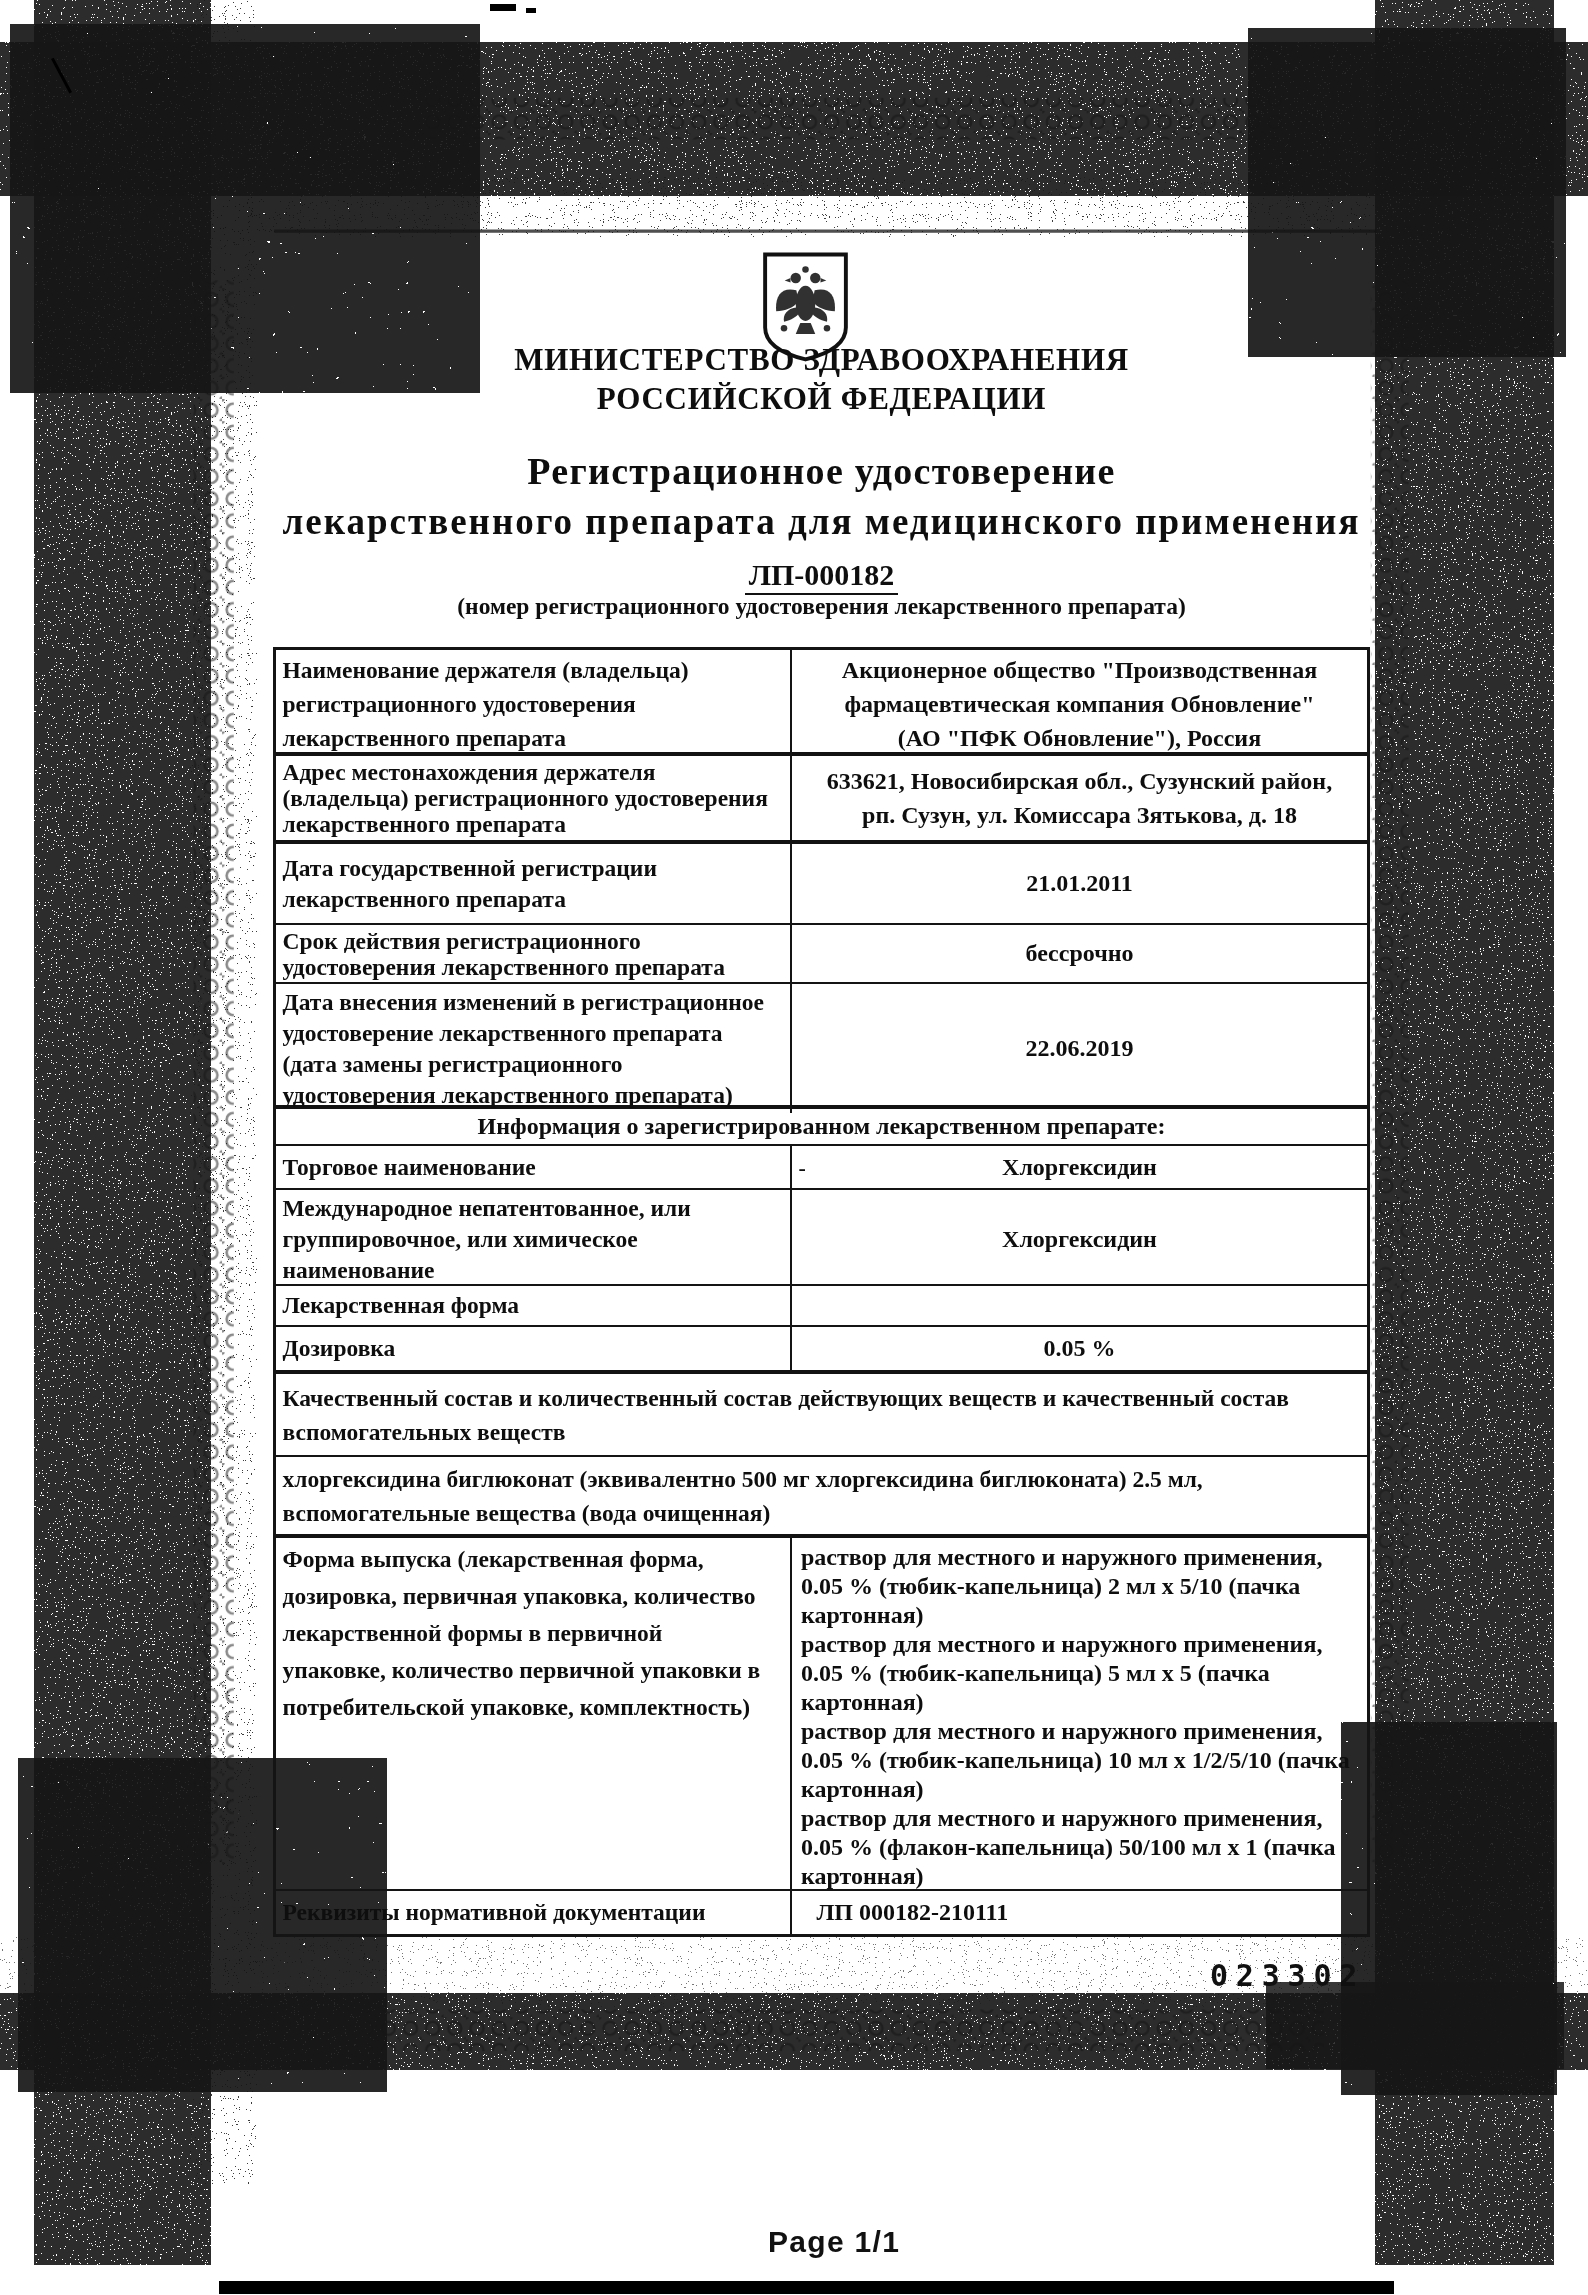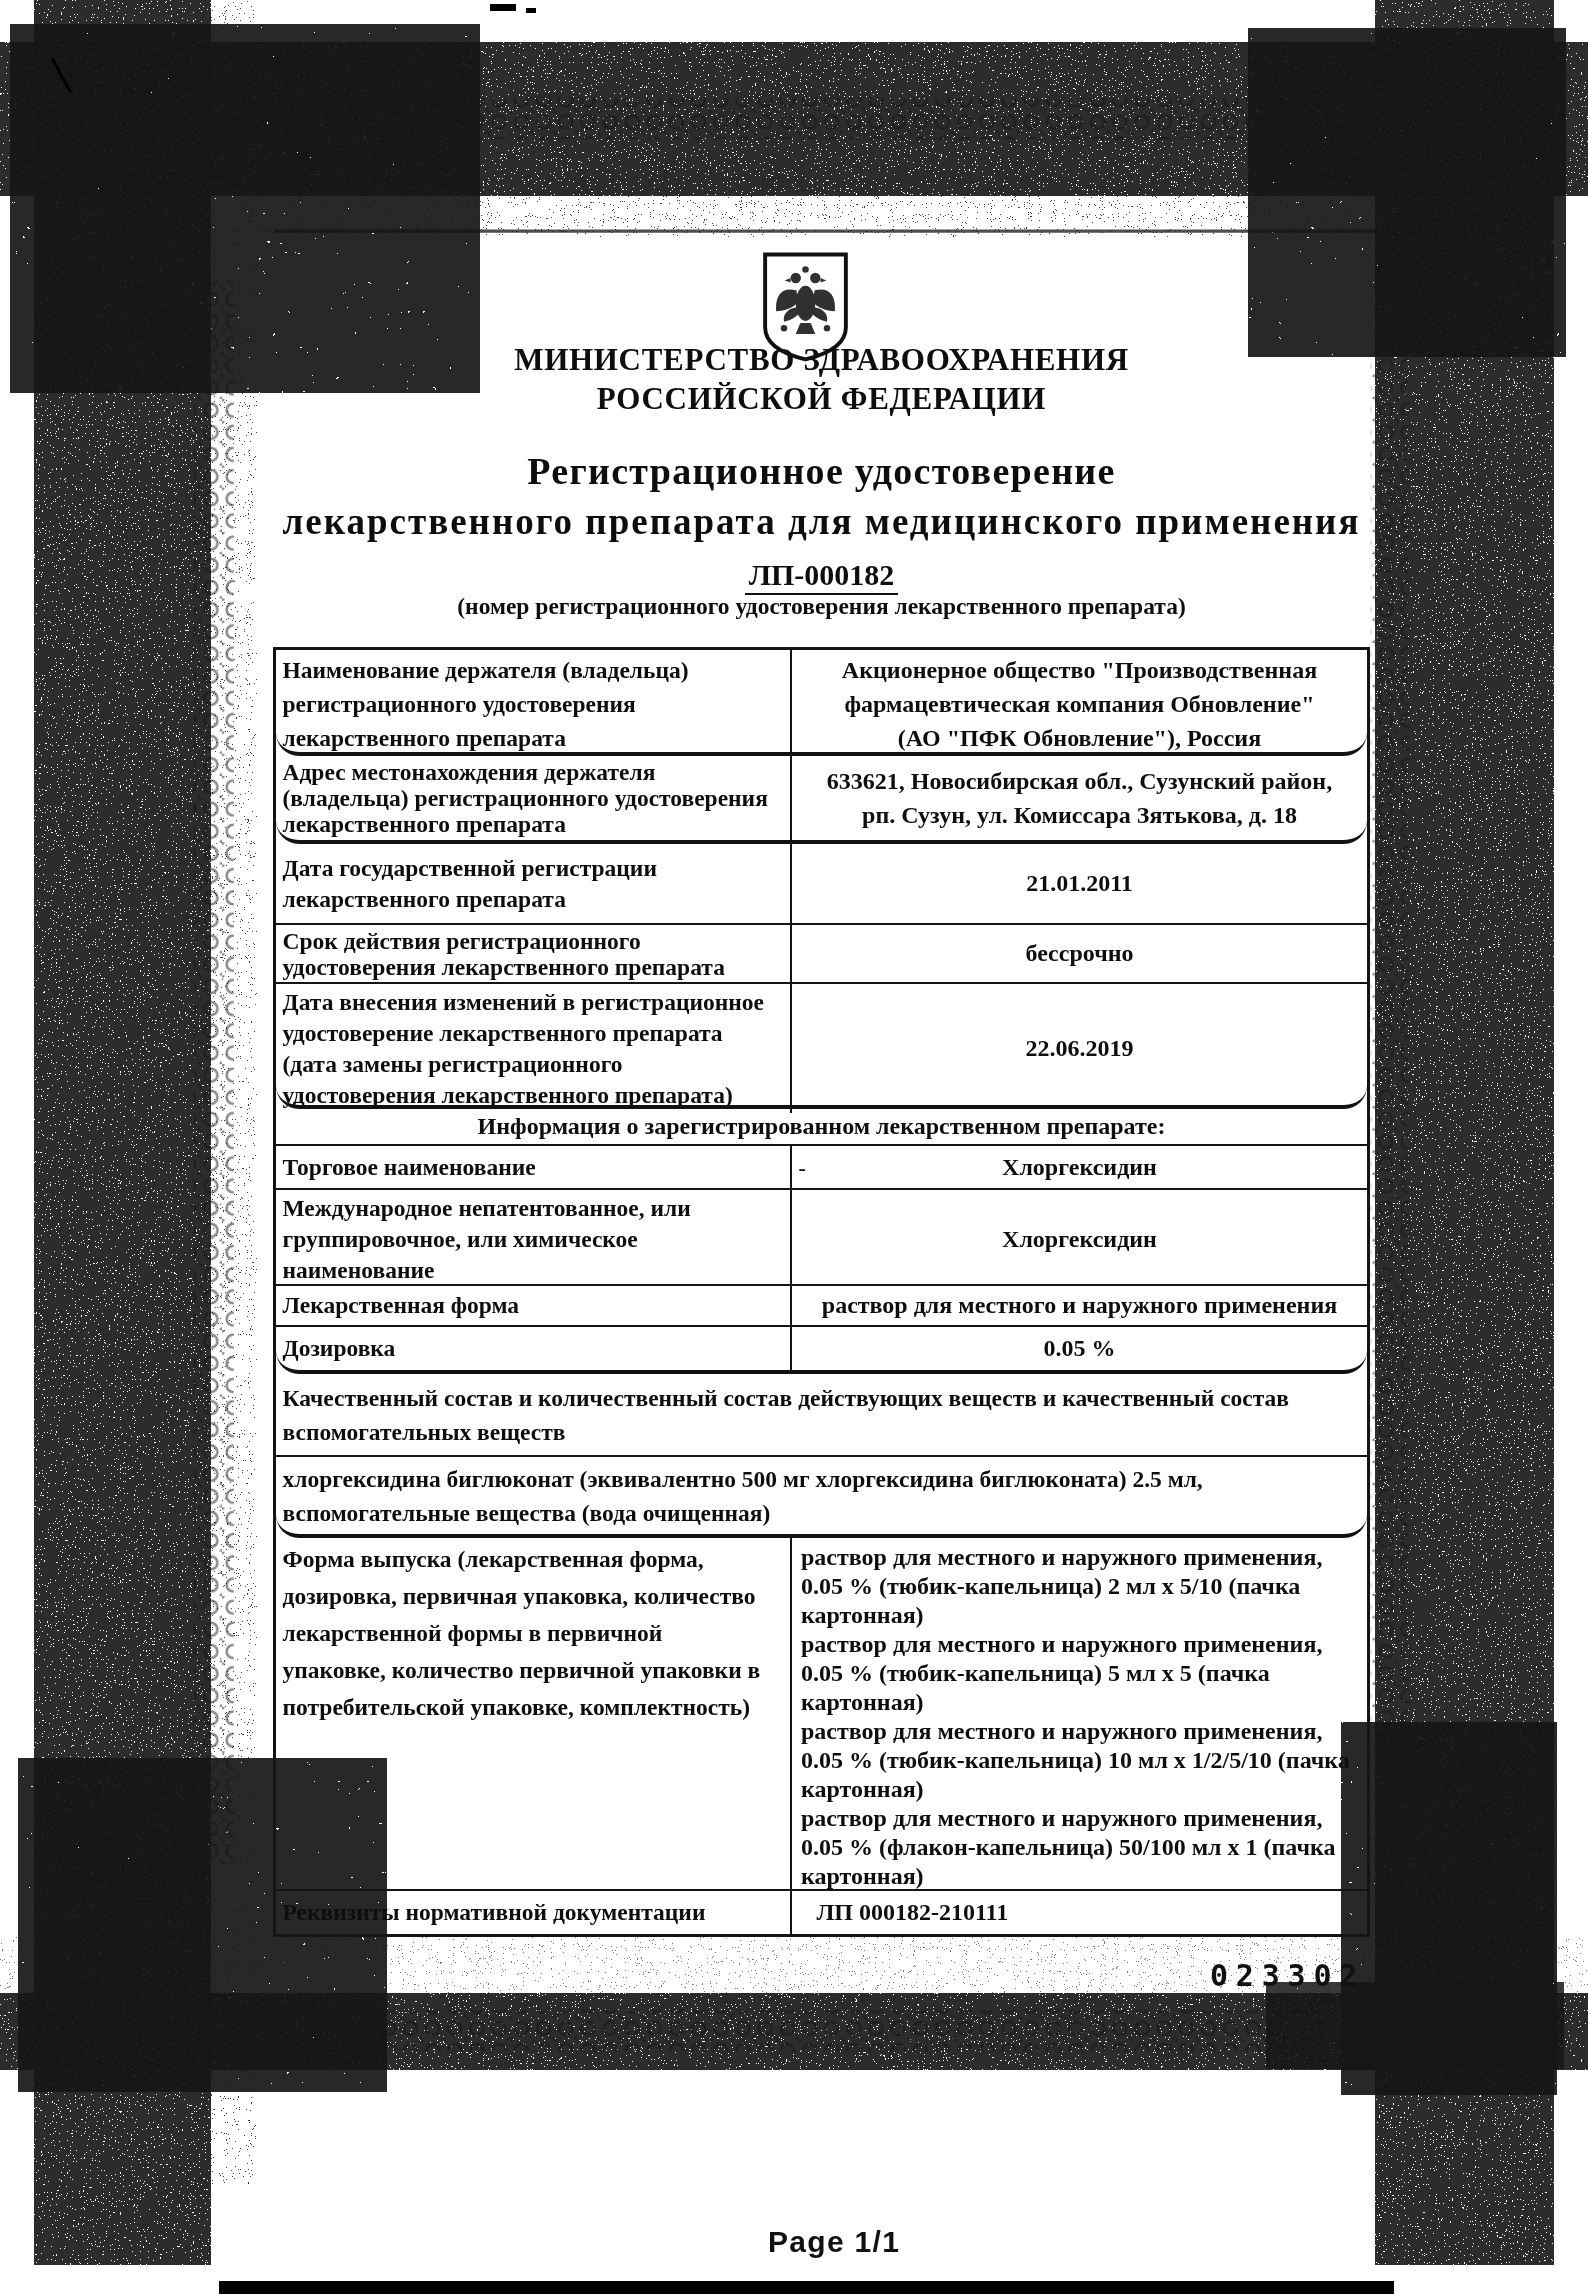--- a/index.html
+++ b/index.html
@@ -16,21 +16,21 @@
   .doc-title1{top:449px;font-size:38px;font-weight:bold;letter-spacing:1.3px;}
   .doc-title2{top:500px;font-size:37px;font-weight:bold;letter-spacing:2px;}
   .reg-num{top:558px;font-size:30px;font-weight:bold;}
   .reg-num span{display:inline-block;border-bottom:2.6px solid #111;padding:0 3.9px 1.3px 3.9px;}
   .reg-cap{top:593px;font-size:23.5px;font-weight:bold;}
   .doc-table{
     position:absolute;left:273px;top:647px;width:1097px;
     border:3.3px solid #141414;box-sizing:border-box;background:rgba(255,255,255,0.0);
   }
   .trow{display:grid;grid-template-columns:516px 1fr;box-sizing:border-box;border-bottom:2.6px solid #141414;}
-  .trow.bthick{border-bottom:4.6px solid #121212;border-radius:23px;}
+  .trow.bthick{border-bottom:4.6px solid #121212;}
   .trow.last{border-bottom:none;gap:14px;}
   .trow.sec{display:block;}
   .cell{white-space:pre-line;font-weight:bold;font-size:23.5px;line-height:31px;
         display:flex;flex-direction:column;justify-content:center;box-sizing:border-box;
         padding:2.6px 6.5px;}
   .cell.label{border-right:2px solid #141414;align-items:flex-start;text-align:left;}
   .cell.value{align-items:center;text-align:center;font-size:24px;}
   .cell.left{align-items:flex-start;text-align:left;}
   .cell.full{border-right:none;}
   .cell.top{justify-content:flex-start;}
@@ -218,21 +218,20 @@
 
       <div class="trow" style="height:96px">
         <div class="cell label lh48">Международное непатентованное, или
 группировочное, или химическое
 наименование</div>
         <div class="cell value">Хлоргексидин</div>
       </div>
 
       <div class="trow" style="height:41px">
         <div class="cell label">Лекарственная форма</div>
-        <div class="cell value">раствор для местного и наружного применения</div>
       </div>
 
       <div class="trow bthick" style="height:47px">
         <div class="cell label">Дозировка</div>
         <div class="cell value">0.05 %</div>
       </div>
 
       <div class="trow sec" style="height:83px">
         <div class="cell full left lh52" style="height:100%">Качественный состав и количественный состав действующих веществ и качественный состав
 вспомогательных веществ</div>

